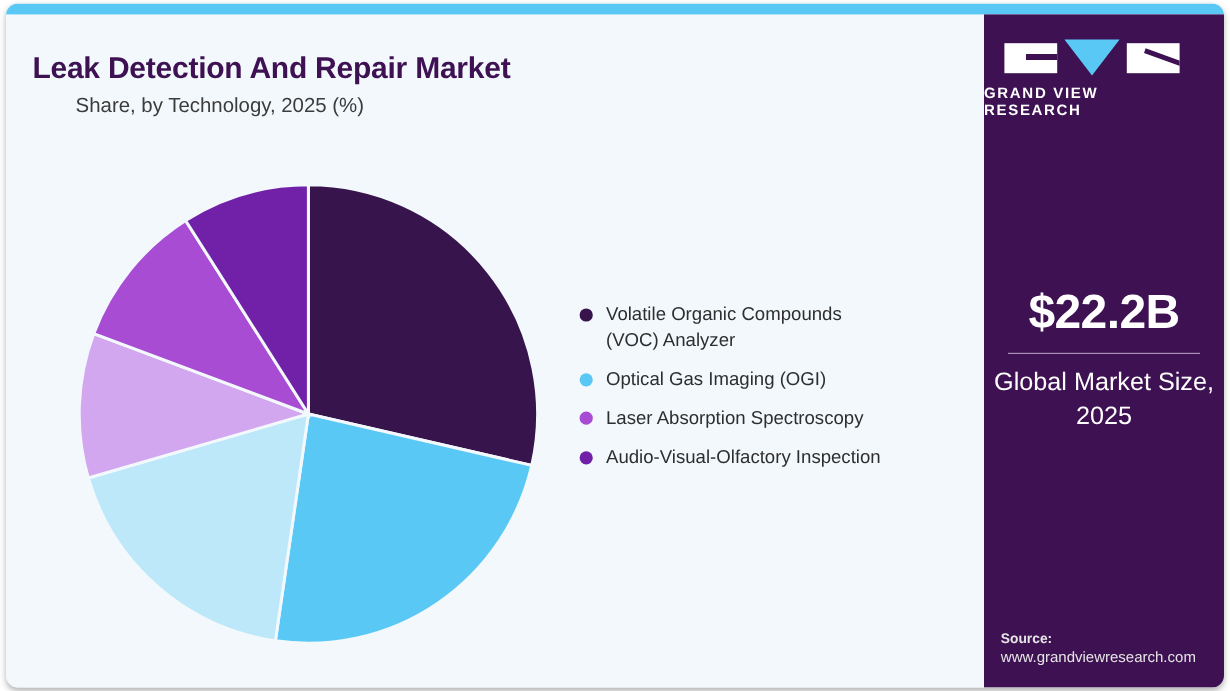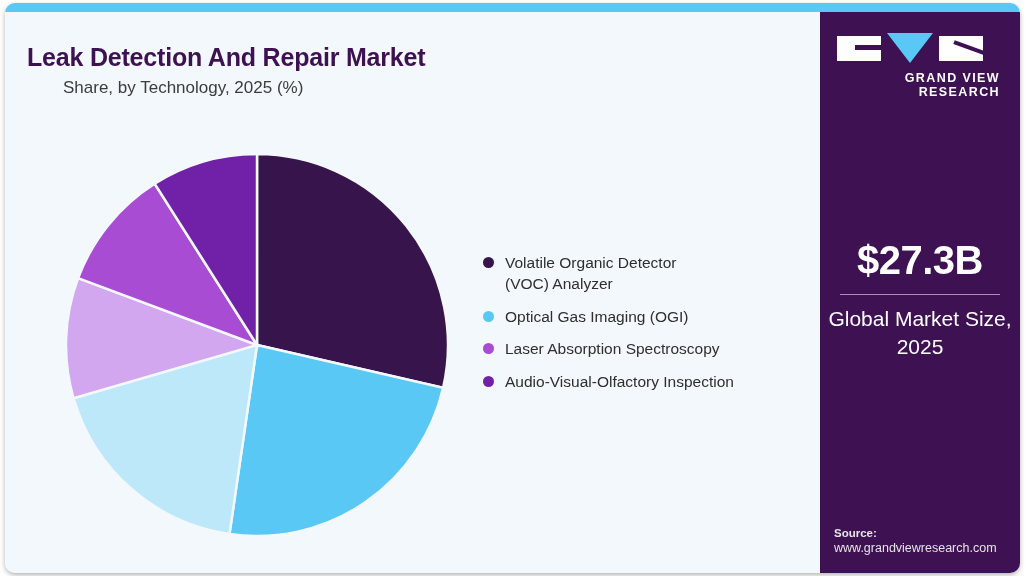--- a/index.html
+++ b/index.html
@@ -97,21 +97,21 @@
     top: 9px;
     width: 200px;
     height: 561px;
     background: #3d1152;
   }
   .logo-box {
     position: absolute;
     left: 0;
     top: 22px;
     width: 180px;
-    text-align: right;
+    text-align: left;
   }
   .logo-marks {
     display: flex;
     justify-content: center;
     align-items: center;
     gap: 6px;
     height: 28px;
   }
   .logo-g {
     position: relative;
@@ -222,21 +222,21 @@
             <path d="M 195 195 L 11.583906035703905 248.28730125349284 A 191 191 0 0 1 16.118971631095206 128.04794484346965 Z" fill="#d3a7f0" stroke="#f2f8fc" stroke-width="2.5"></path>
             <path d="M 195 195 L 16.118971631095206 128.04794484346965 A 191 191 0 0 1 92.65708215901155 33.73336622911518 Z" fill="#a84cd4" stroke="#f2f8fc" stroke-width="2.5"></path>
             <path d="M 195 195 L 92.65708215901155 33.73336622911518 A 191 191 0 0 1 194.9999999999998 4 Z" fill="#7021a8" stroke="#f2f8fc" stroke-width="2.5"></path>
           </g>
       </svg>
     </div>
 
     <div class="legend">
       <div class="legend-row">
         <span class="legend-dot" style="background:#37144c"></span>
-        <span class="legend-label">Volatile Organic Detector
+        <span class="legend-label">Volatile Organic Compounds
 (VOC) Analyzer</span>
       </div>
       <div class="legend-row">
         <span class="legend-dot" style="background:#5ac8f5"></span>
         <span class="legend-label">Optical Gas Imaging (OGI)</span>
       </div>
       <div class="legend-row">
         <span class="legend-dot" style="background:#a84cd4"></span>
         <span class="legend-label">Laser Absorption Spectroscopy</span>
       </div>
@@ -253,21 +253,21 @@
     <div class="logo-box">
       <div class="logo-marks">
         <span class="logo-g"></span>
         <span class="logo-v"></span>
         <span class="logo-r"></span>
       </div>
       <div class="logo-text">GRAND VIEW RESEARCH</div>
     </div>
 
     <div class="stat-box">
-      <div class="stat-value">$27.3B</div>
+      <div class="stat-value">$22.2B</div>
       <div class="stat-divider"></div>
       <div class="stat-caption">Global Market Size,
 2025</div>
     </div>
 
     <div class="source-box">
       <div class="source-label">Source:</div>
       <div class="source-url">www.grandviewresearch.com</div>
     </div>
 

